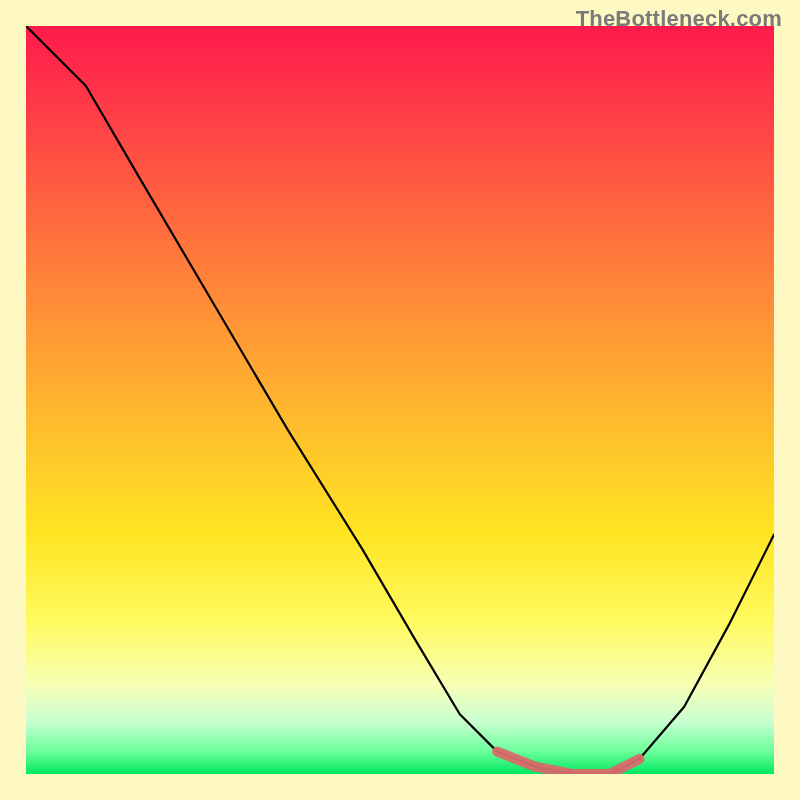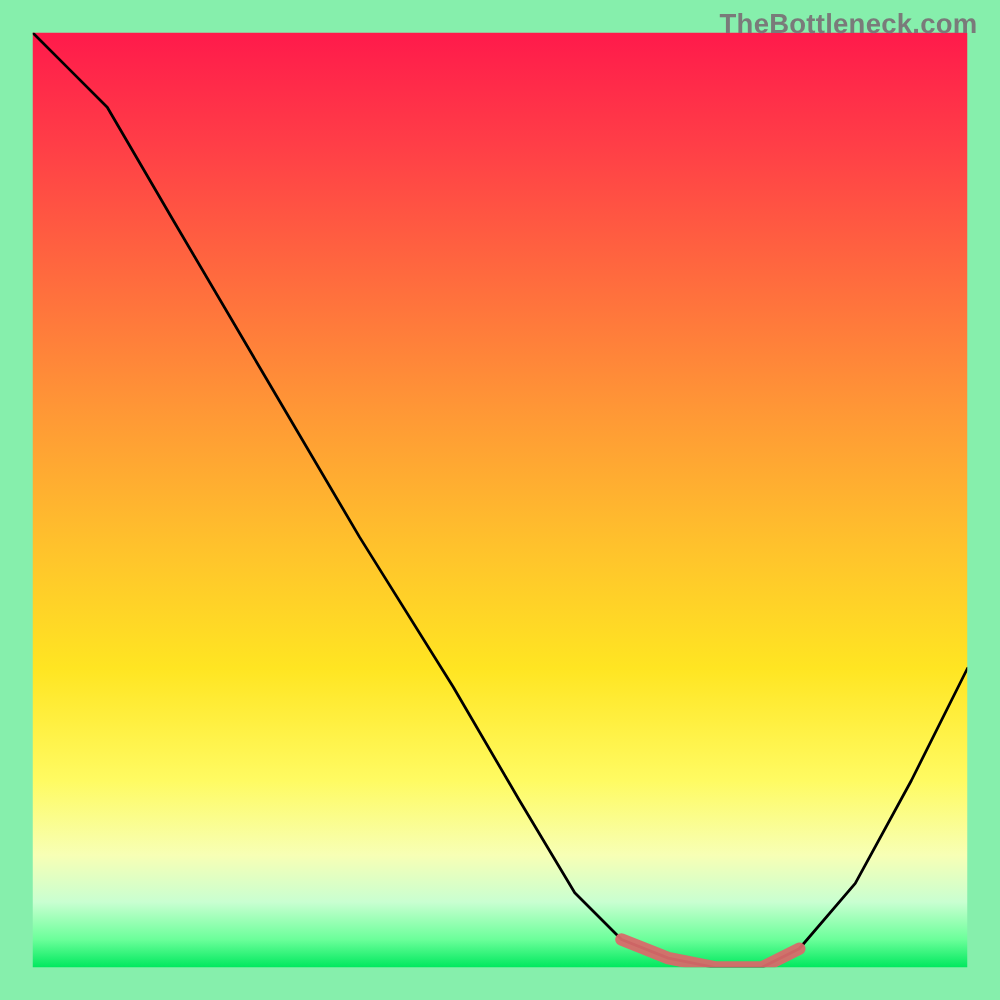--- a/index.html
+++ b/index.html
@@ -8,21 +8,21 @@
     width: 800px;
     height: 800px;
     background: #000;
     overflow: hidden;
     font-family: Arial, Helvetica, sans-serif;
   }
   .frame {
     position: relative;
     width: 800px;
     height: 800px;
-    background: #86efac;
+    background: #fef9c3;
   }
   .watermark {
     position: absolute;
     top: 6px;
     right: 18px;
     color: #7a7a7a;
     font-size: 22px;
     font-weight: 600;
     letter-spacing: 0.2px;
     z-index: 10;

